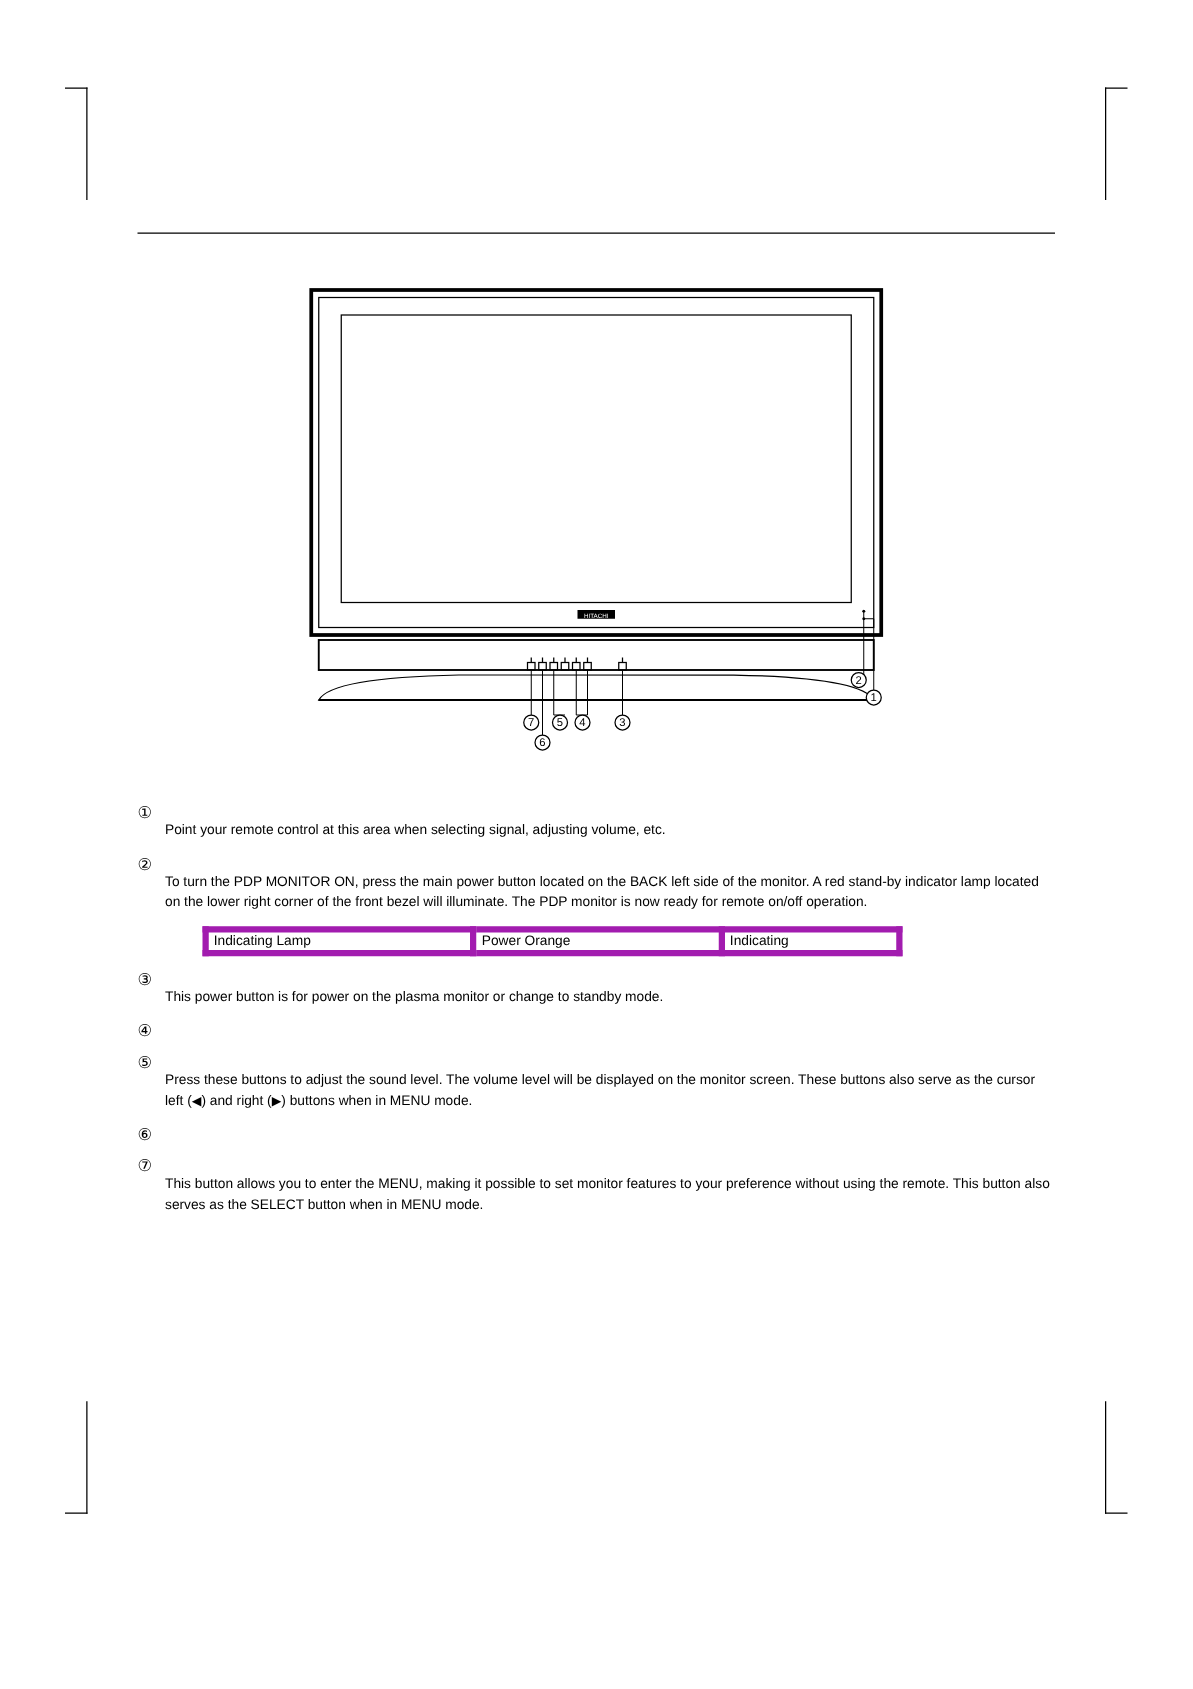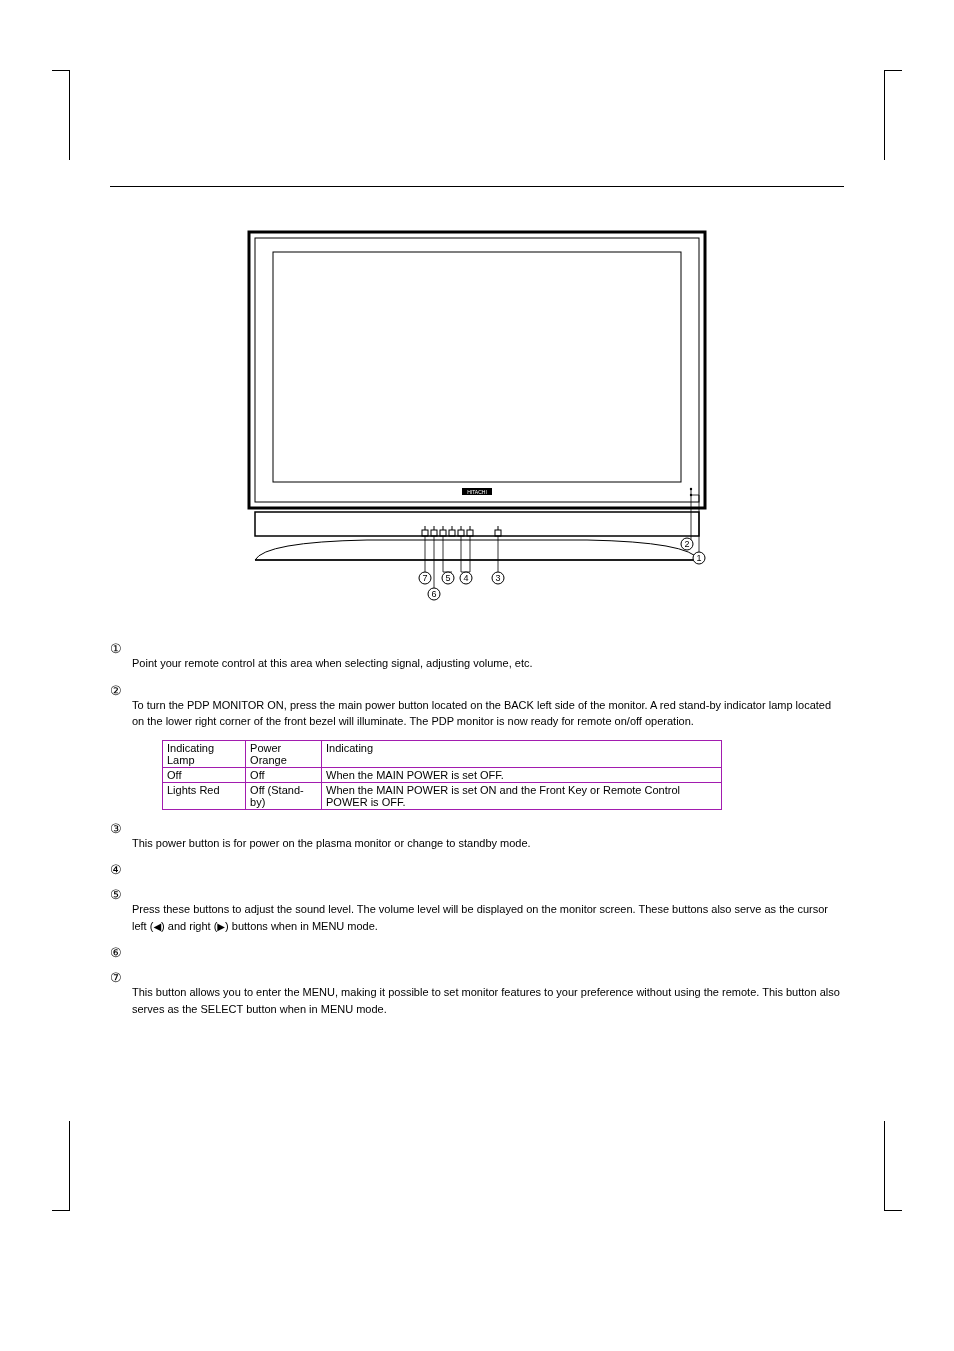--- a/index.html
+++ b/index.html
@@ -68,21 +68,21 @@
     line-height: 1.5;
   }
 
   table.lamp {
     border-collapse: collapse;
     margin: 10px 0 8px 52px;
     width: 560px;
     font-size: 11px;
   }
   table.lamp td {
-    border: 1px solid #a21caf;
+    border: 5px solid #a21caf;
     padding: 1px 4px;
     vertical-align: top;
   }
   sub { font-size: 8px; }
   .tri { font-size: 10px; }
 </style>
 </head>
 <body>
 
 <div class="page">
@@ -182,30 +182,20 @@
         </div>
       <div class="item-body">To turn the PDP MONITOR ON, press the main power button located on the BACK left side of the monitor. A red stand-by indicator lamp located on the lower right corner of the front bezel will illuminate. The PDP monitor is now ready for remote on/off operation.</div>
 
       <table class="lamp">
         <tbody>
             <tr>
           <td>Indicating Lamp</td>
           <td>Power Orange</td>
           <td>Indicating</td>
         </tr>
-        <tr>
-          <td>Off</td>
-          <td>Off</td>
-          <td>When the MAIN POWER is set OFF.</td>
-        </tr>
-        <tr>
-          <td>Lights Red</td>
-          <td>Off (Stand-by)</td>
-          <td>When the MAIN POWER is set ON and the Front Key or Remote Control POWER is OFF.</td>
-        </tr>
       </tbody>
         </table>
     </div>
 
     <div class="item">
       <div class="item-head">
           <span class="circnum">③</span>
         </div>
       <div class="item-body">This power button is for power on the plasma monitor or change to standby mode.</div>
     </div>

